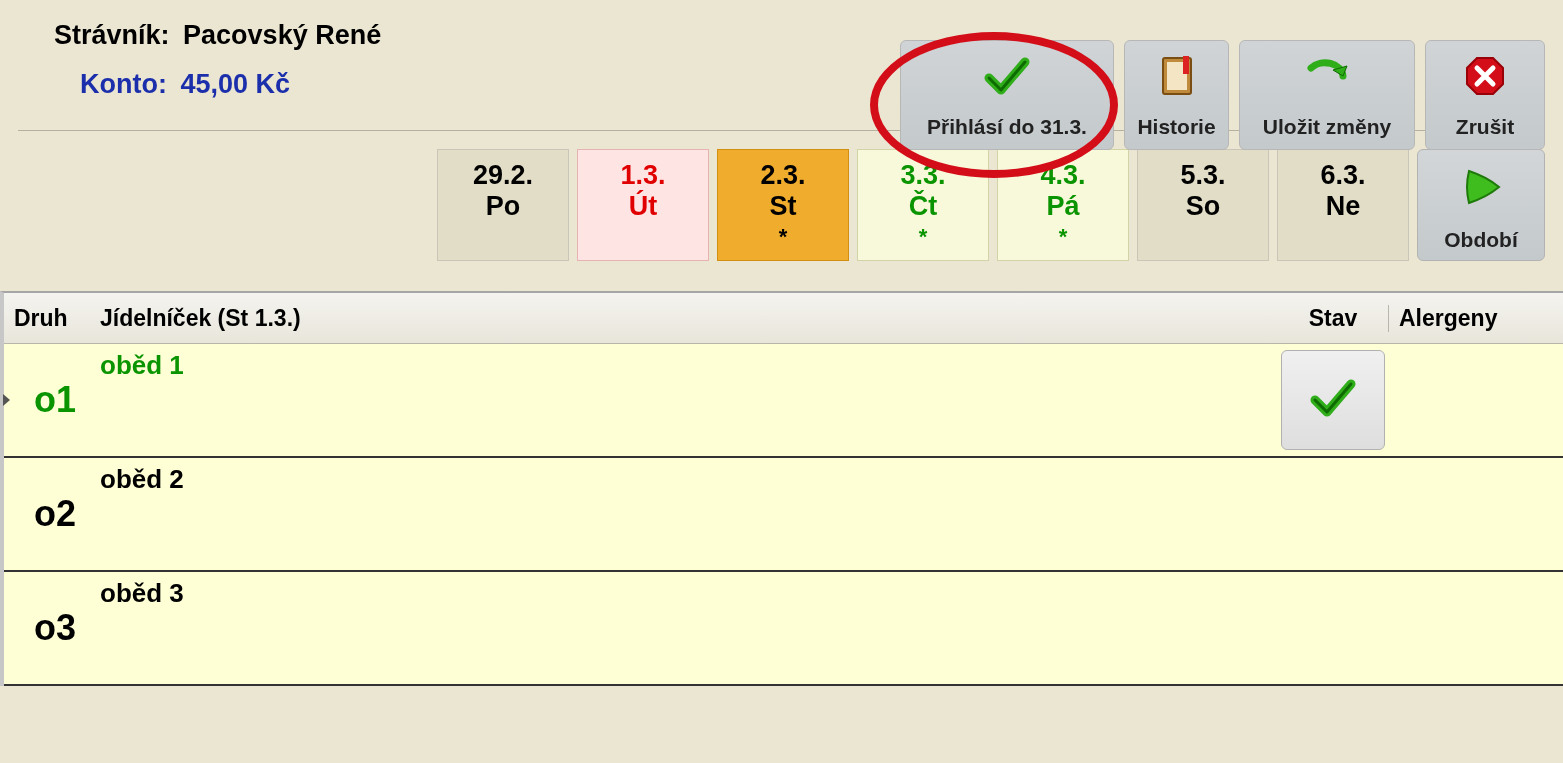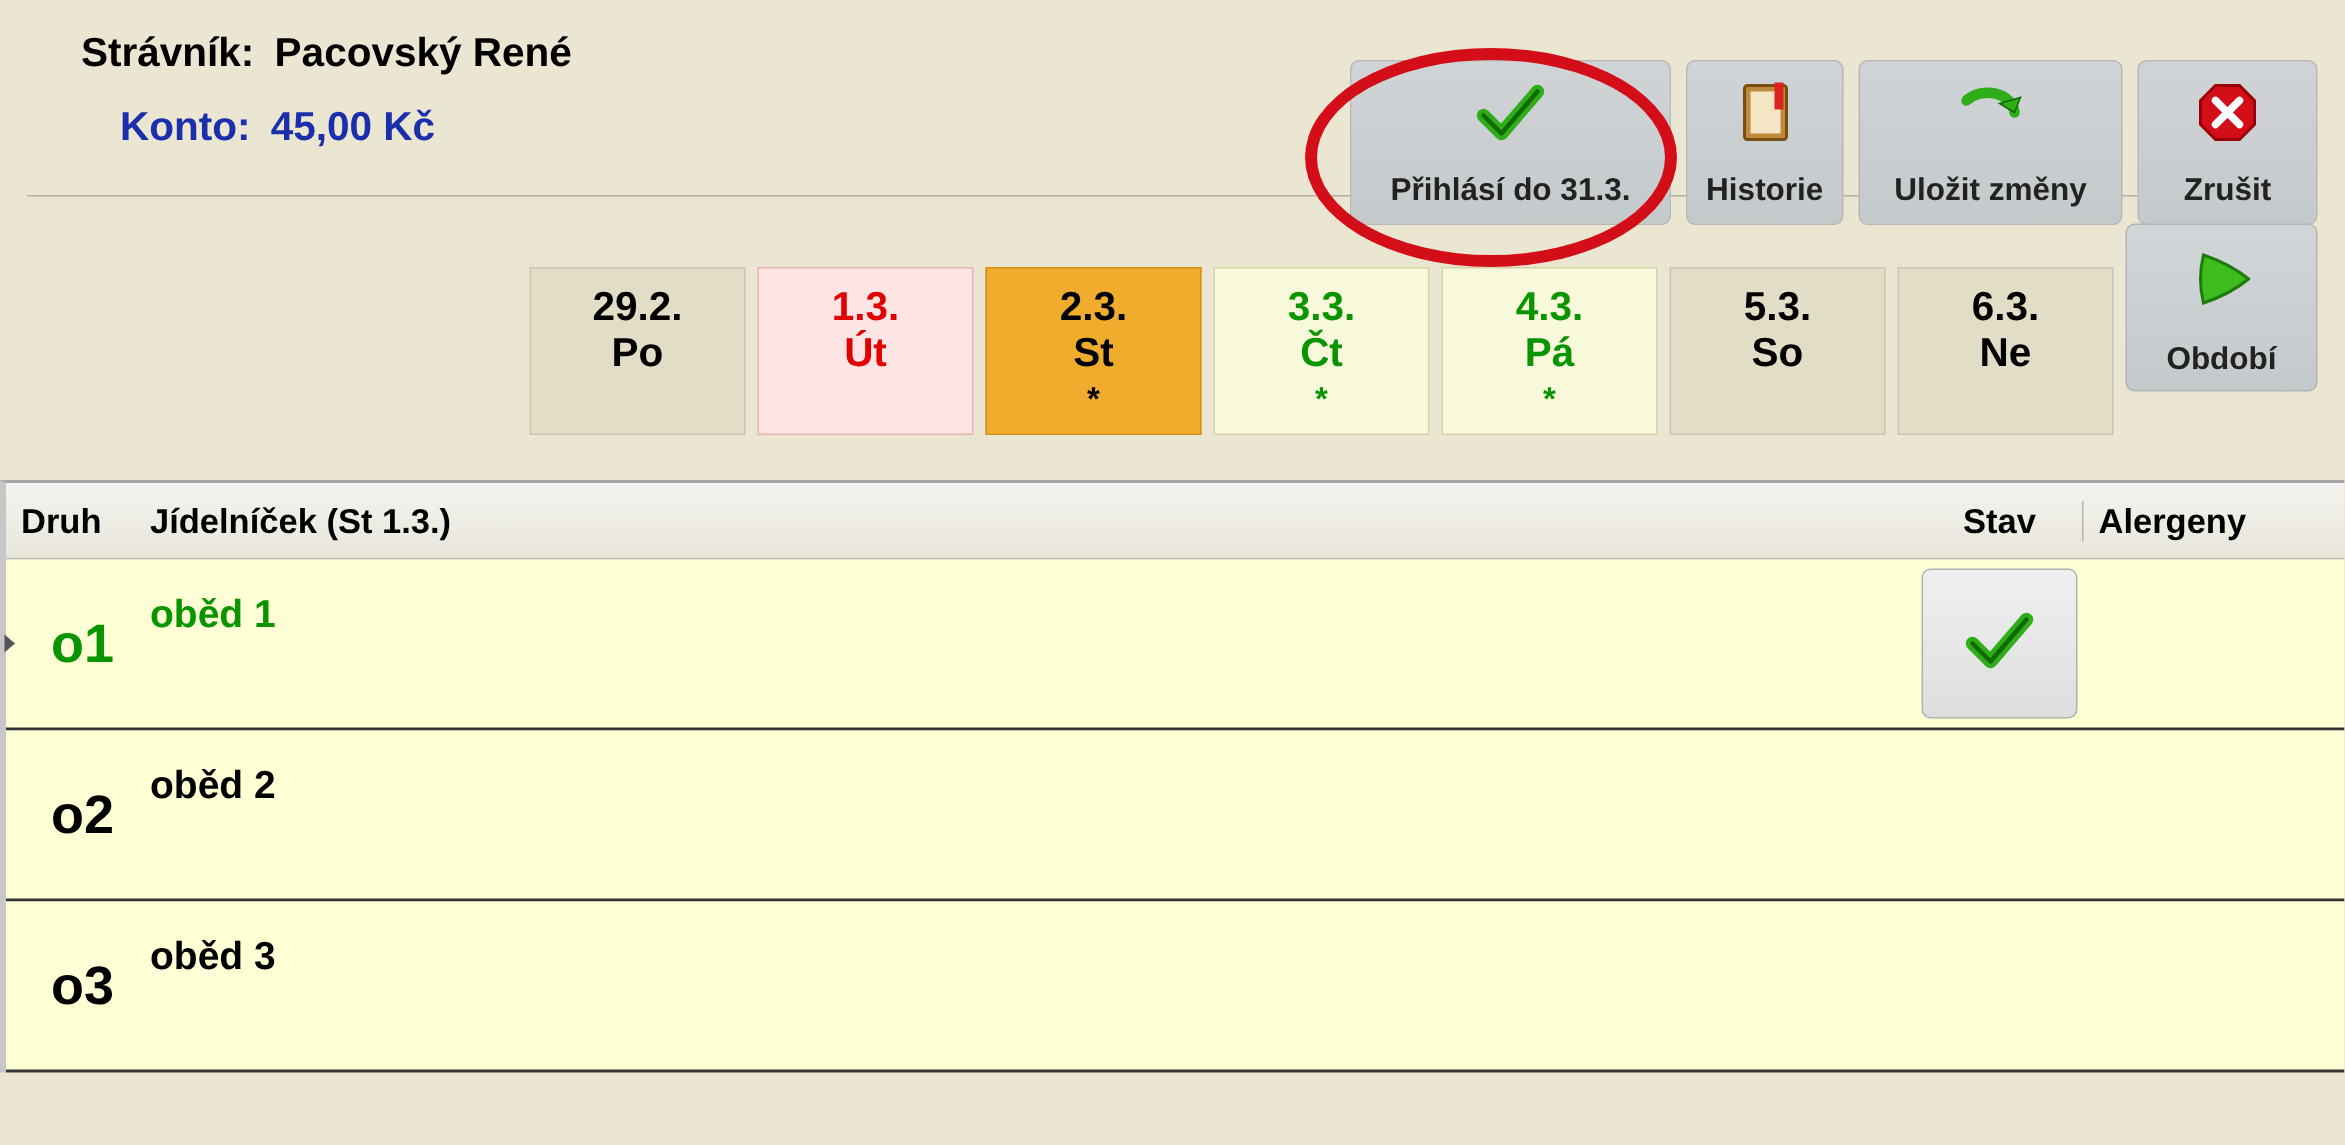--- a/index.html
+++ b/index.html
@@ -89,35 +89,34 @@
   }
 
   
   .days-row {
     display: flex;
     gap: 8px;
     justify-content: flex-end;
     padding: 18px 18px 0 0;
   }
   .day {
-    width: 144px;
+    width: 132px;
     height: 112px;
     border: 1px solid #c9c5b8;
     background: #e2ddc7;
     display: flex;
     flex-direction: column;
     align-items: center;
     justify-content: center;
     font-size: 27px;
     font-weight: bold;
     color: #000;
     cursor: pointer;
     box-sizing: border-box;
     line-height: 1.15;
-    margin-top: 29px;
   }
   .day .star { font-size: 22px; margin-top: 2px; }
   .day.red { color: #e10000; background: #ffe4e4; border-color: #e7b2b2; }
   .day.green { color: #0a9400; background: #f8f9da; border-color: #d2d3a6; }
   .day.selected { background: #f0ad2d; border-color: #d38f12; color: #000; }
   .day.selected .star { color: #000; }
   .day .invisible-star { visibility: hidden; }
 
   .period-btn {
     width: 128px;
@@ -175,21 +174,21 @@
     font-size: 36px;
     font-weight: bold;
     display: flex;
     align-items: center;
     padding-left: 30px;
   }
   .mt-row.selected .col-druh, .mt-row.selected .col-jidel .meal-name { color: #0a9400; }
   .mt-row .col-jidel {
     font-size: 26px;
     font-weight: bold;
-    padding-top: 21px;
+    padding-top: 6px;
   }
   .mt-row .col-stav {
     display: flex;
     align-items: center;
     justify-content: center;
   }
   .mt-row .col-aler {
     border-left: none;
   }
   .stav-btn {

